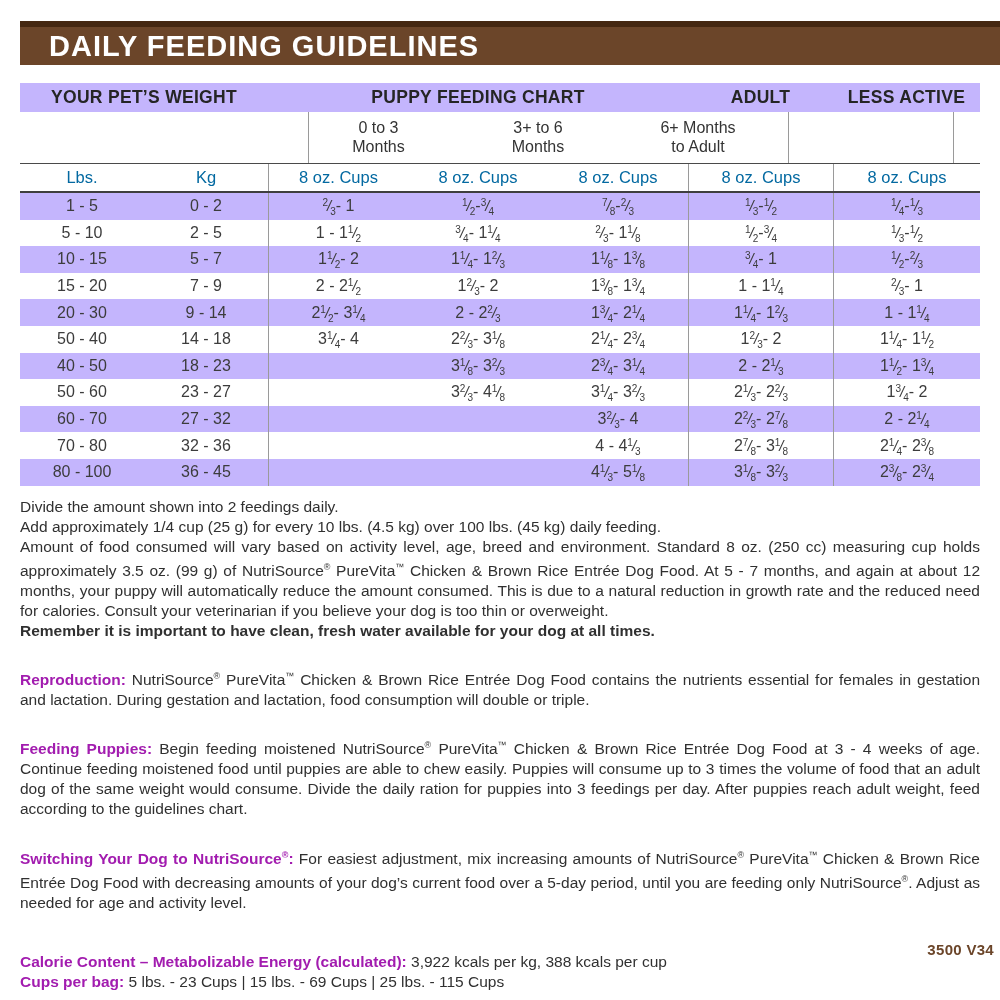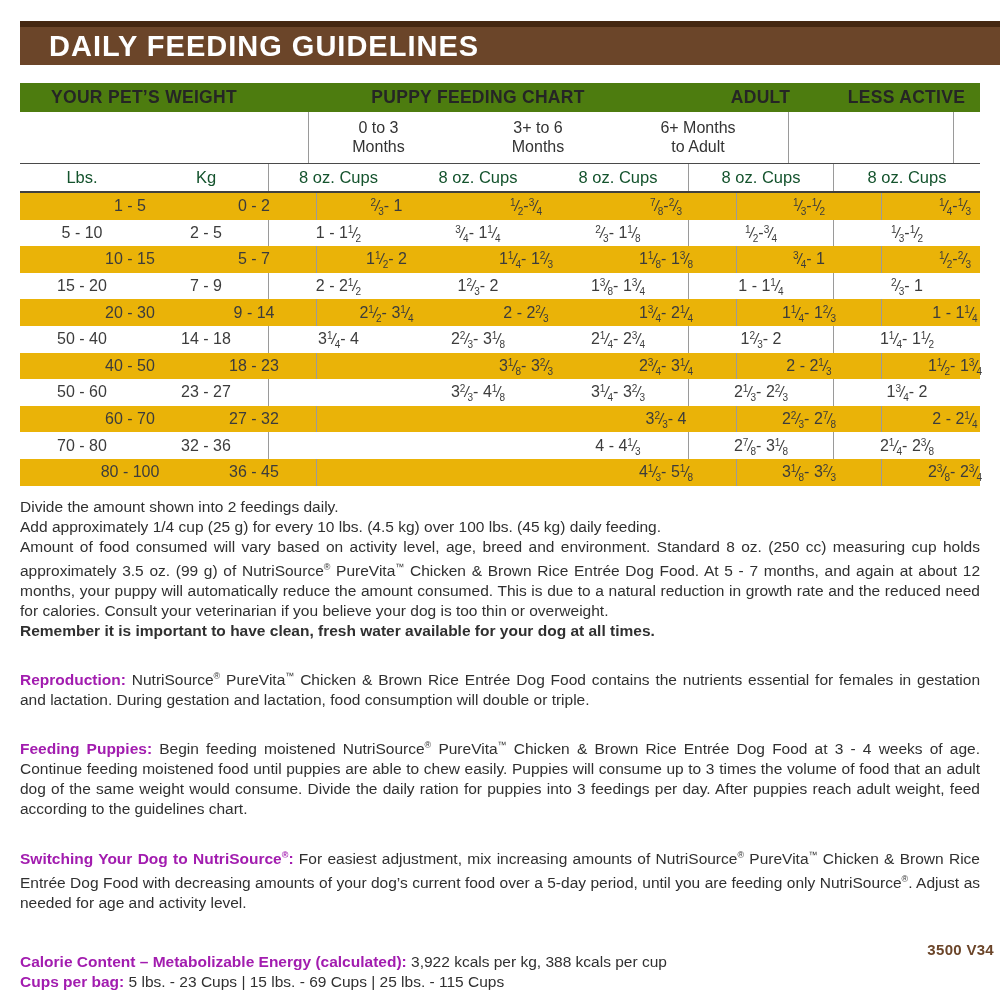--- a/index.html
+++ b/index.html
@@ -18,28 +18,28 @@
     color:#fff; font-weight:bold; font-size:29px; letter-spacing:1px;
     padding-left:29px; white-space:nowrap;
   }
   
   .gtable { position:absolute; left:20px; top:83px; width:960px; }
   .grow {
     display:grid;
     grid-template-columns:124px 124px 140px 140px 140px 145px 147px;
     align-items:center;
   }
-  .band { height:29px; background:#4d7c0f; grid-template-columns:248px 420px 145px 147px; }
+  .band { height:29px; background:#c4b5fd; grid-template-columns:248px 420px 145px 147px; }
   .band .gcell { text-align:center; font-weight:bold; font-size:17.5px; color:#252525; letter-spacing:0.3px; }
   .subrow { height:51px; border-bottom:1px solid #4a4a4a;gap:20px; }
   .subrow .cell { white-space:pre-line; text-align:center; font-size:16px; line-height:1.18; color:#333; }
   .unitrow { height:27px; border-bottom:2px solid #3f3f3f; }
-  .unitrow .cell { text-align:center; font-size:16.5px; color:#14532d; }
+  .unitrow .cell { text-align:center; font-size:16.5px; color:#0369a1; }
   .trow { height:26.6px; }
-  .trow.alt { background:#eab308;padding-left:48px; }
+  .trow.alt { background:#c4b5fd; }
   .cell { text-align:center; font-size:16px; color:#3c3c3c; height:100%;
           display:flex; align-items:center; justify-content:center; }
   .vline { border-left:1px solid #9a9a9a; }
   .fr { white-space:nowrap; }
   .fr sup { font-size:10px; position:relative; top:-5px; vertical-align:baseline; }
   .fr sub { font-size:10px; position:relative; top:4px; vertical-align:baseline; }
   .fr i { font-style:italic; font-size:15px; margin:0 -1px; }
   
   .notes { position:absolute; left:20px; top:497px; width:960px;
            font-size:15.5px; line-height:20px; color:#303030; }

